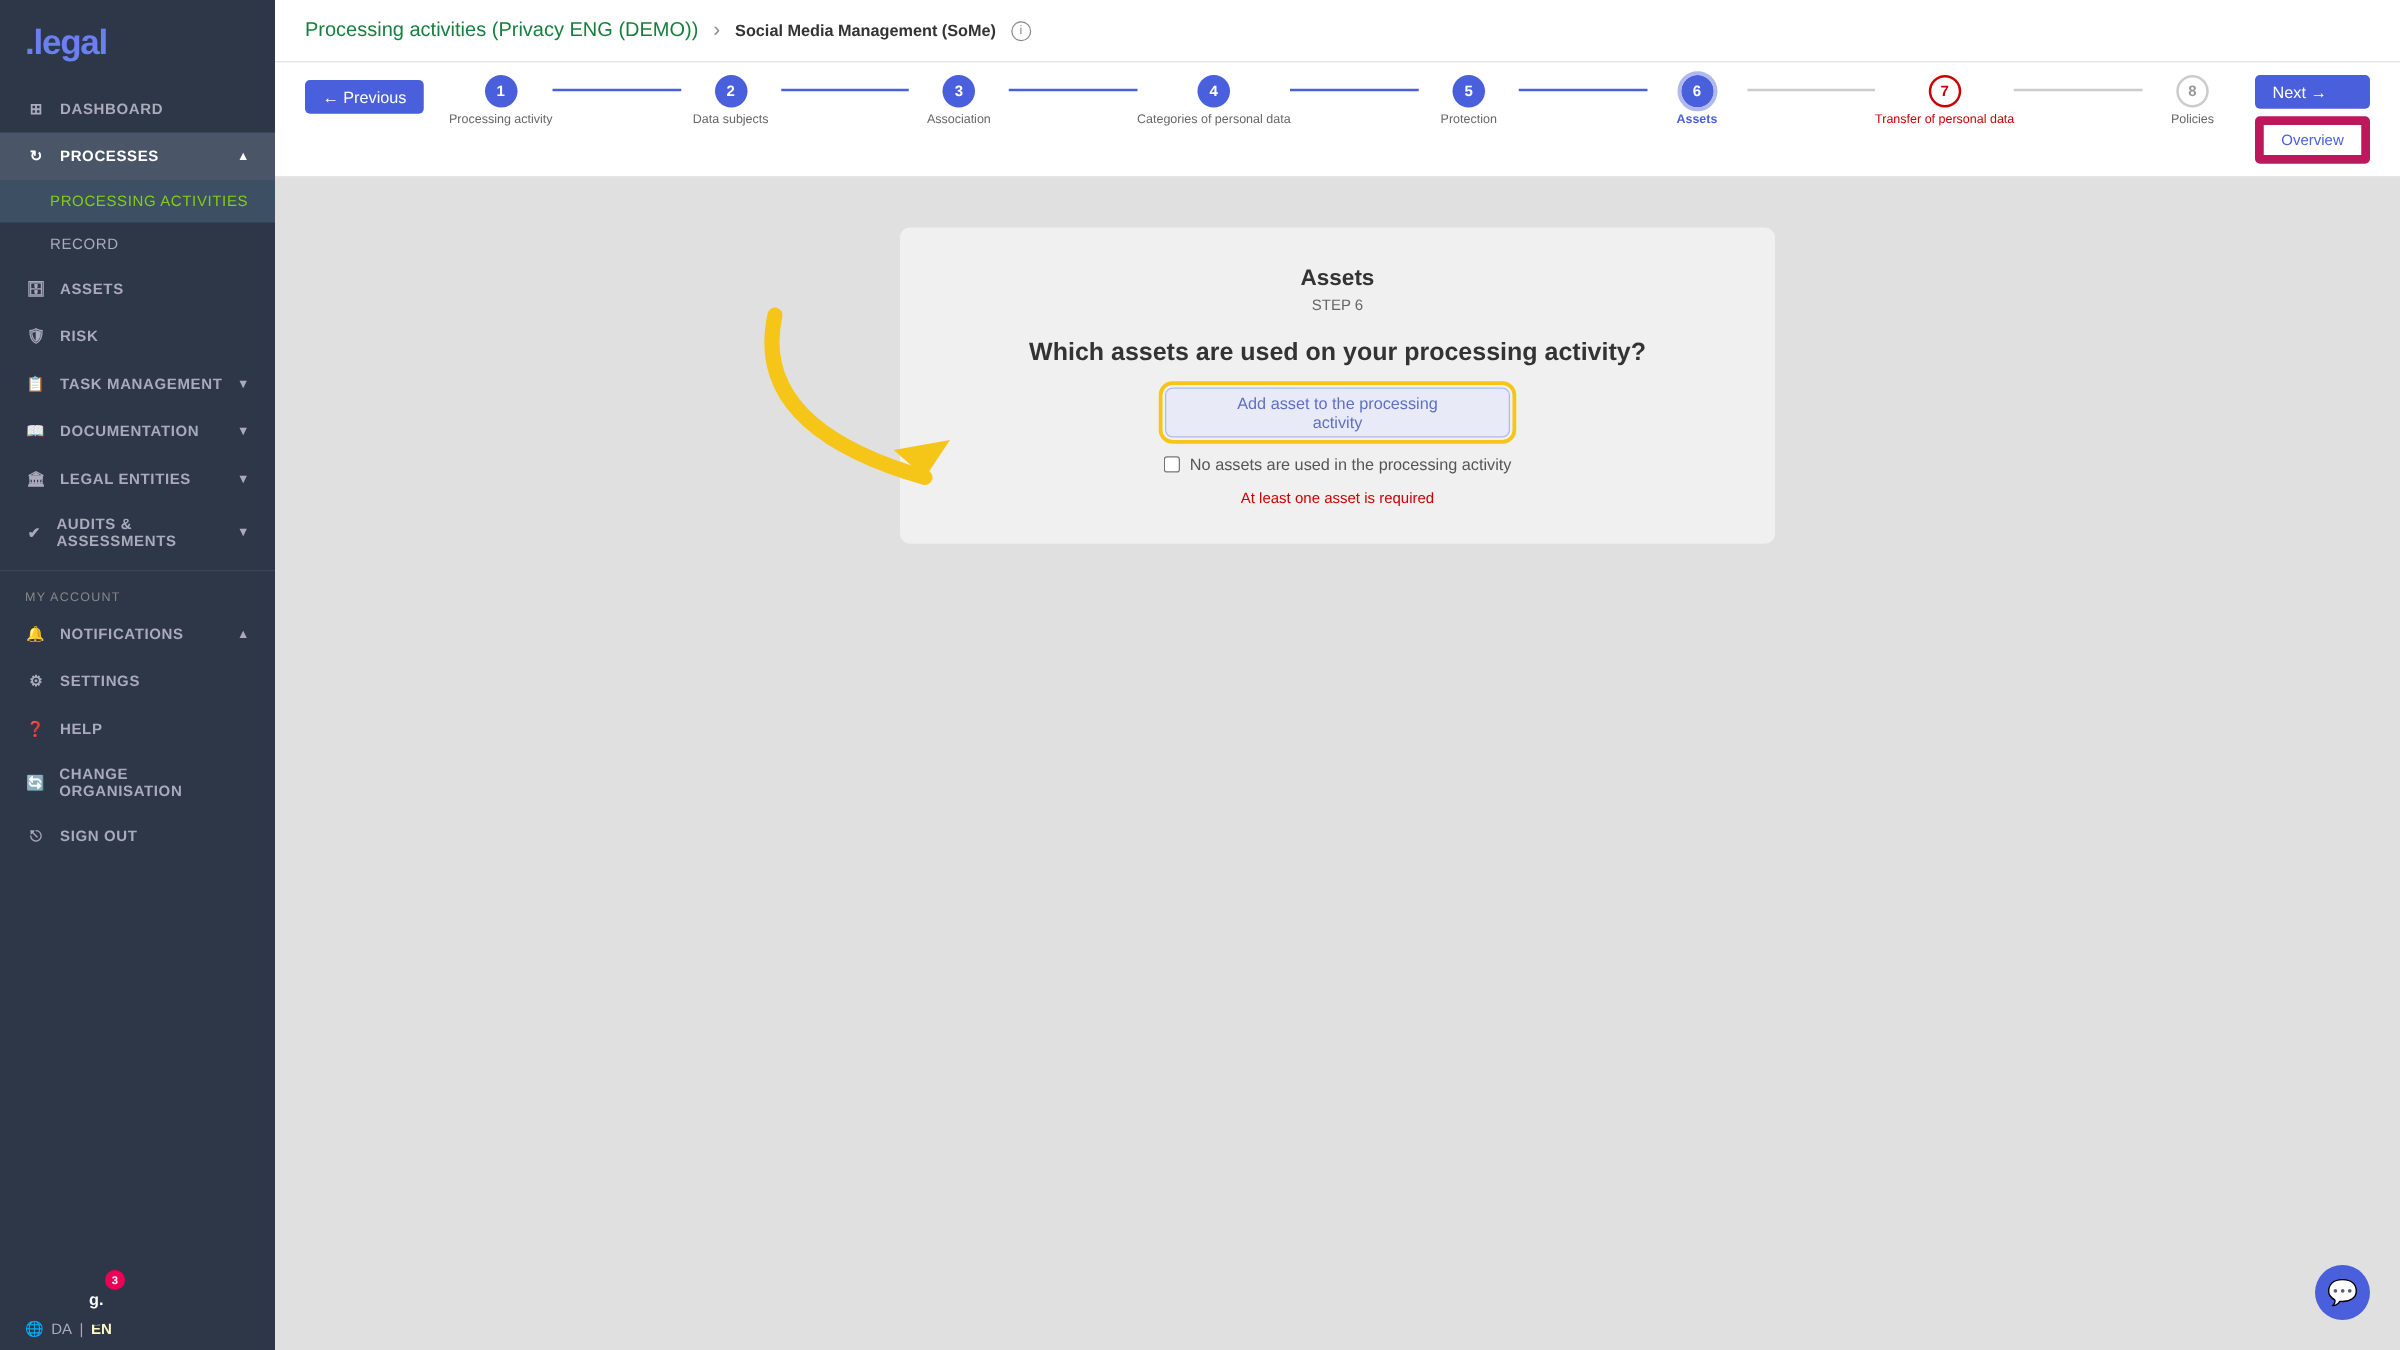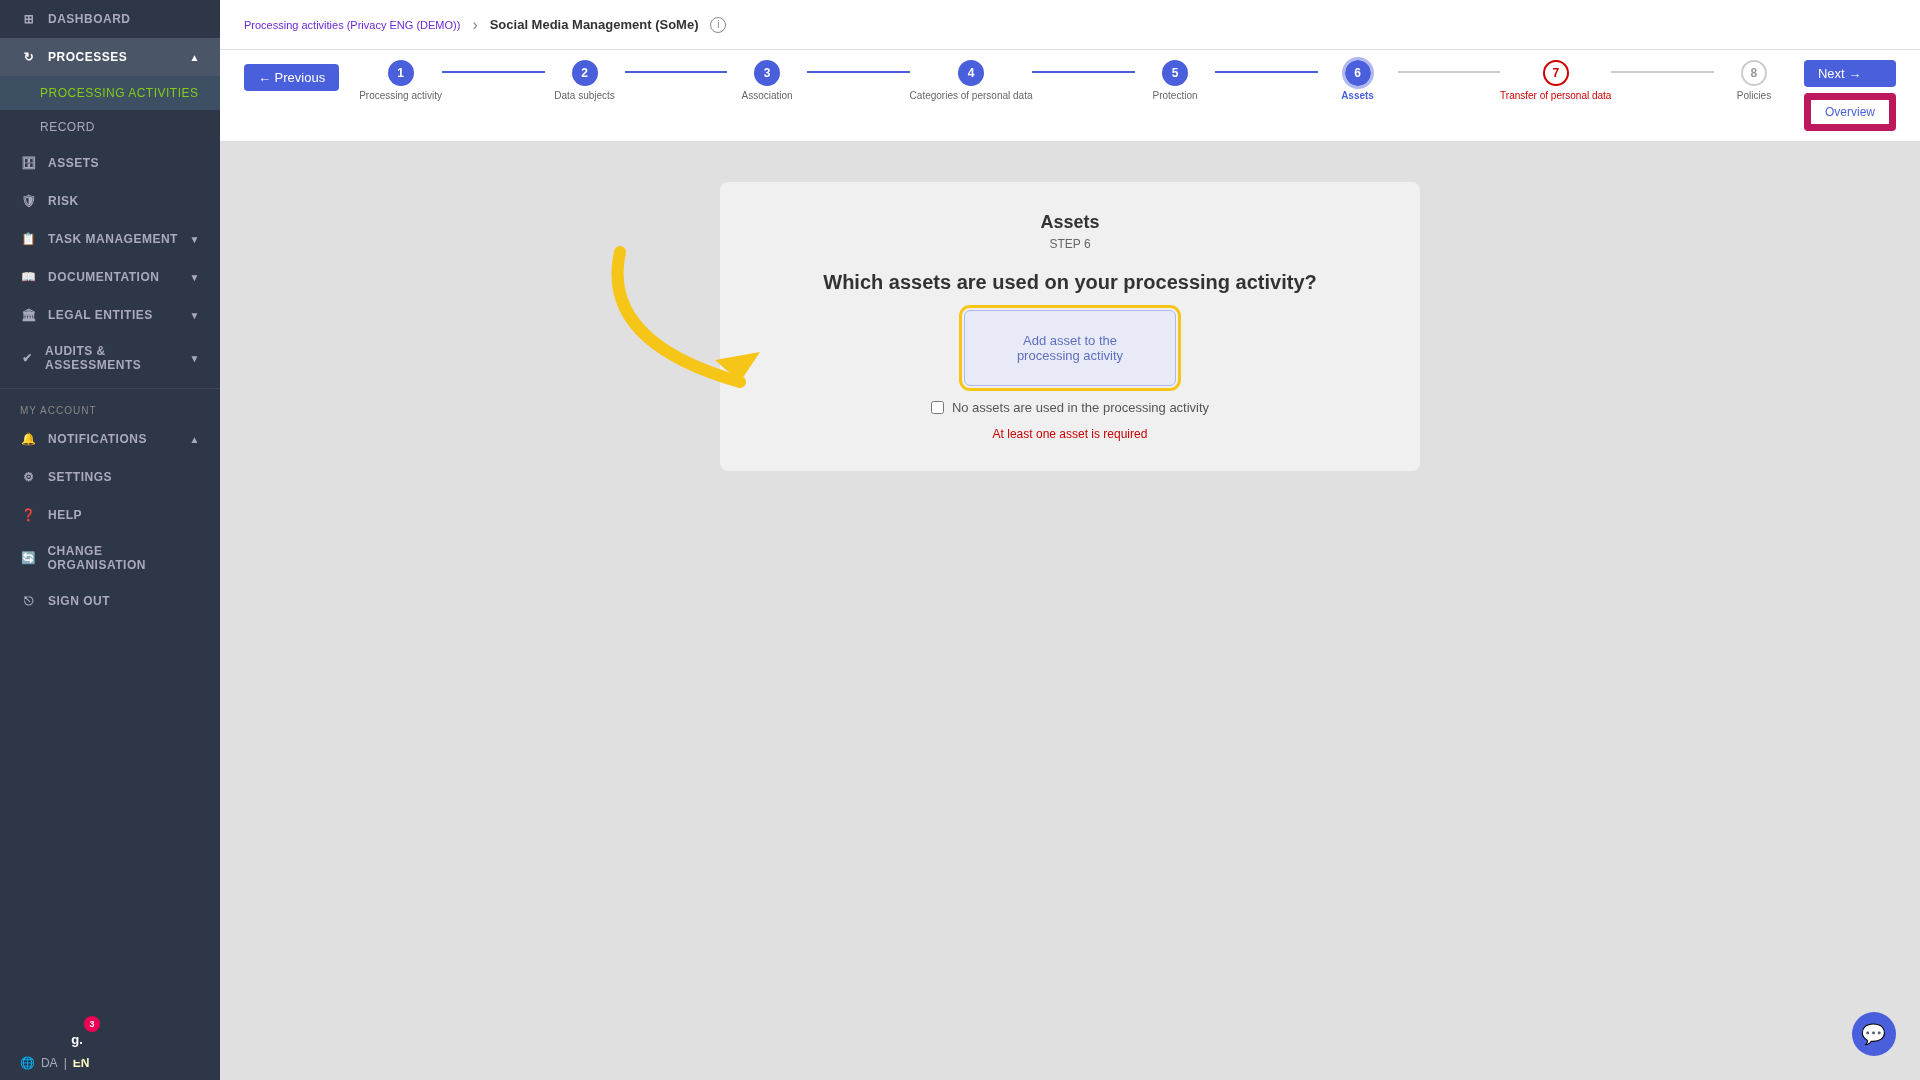--- a/index.html
+++ b/index.html
@@ -62,21 +62,21 @@
     
     .topbar {
       background: #fff;
       padding: 12px 24px;
       display: flex;
       align-items: center;
       border-bottom: 1px solid #ddd;
       gap: 8px;
       min-height: 50px;
     }
-    .breadcrumb-text { font-size: 11px; color: #6d28d9; }
+    .breadcrumb-text { font-size: 16px; color: #15803d; }
     .breadcrumb-sep { color: #888; margin: 0 4px; }
     .breadcrumb-current { font-size: 13px; color: #333; font-weight: 600; }
     .breadcrumb-info { width: 16px; height: 16px; border-radius: 50%; border: 1px solid #888; display: inline-flex; align-items: center; justify-content: center; font-size: 10px; color: #888; margin-left: 4px; }
 
     
     .wizard-bar {
       background: #fff;
       padding: 10px 24px 0 24px;
       display: flex;
       align-items: flex-start;
@@ -187,25 +187,25 @@
       align-items: center;
     }
     .assets-title { font-size: 18px; font-weight: 700; color: #333; margin-bottom: 4px; }
     .assets-step { font-size: 12px; color: #666; margin-bottom: 20px; }
     .assets-question { font-size: 20px; font-weight: 700; color: #333; margin-bottom: 16px; text-align: center; }
 
     .add-asset-btn {
       background: #e8eaf8;
       border: 1.5px solid #b0b8f0;
       border-radius: 6px;
-      padding: 22px 40px;
+      padding: 4px 40px;
       font-size: 13px;
       color: #6070c0;
       cursor: pointer;
-      width: 212px;
+      width: 276px;
       text-align: center;
       margin-bottom: 14px;
     }
     .no-assets-row {
       display: flex;
       gap: 8px;
       font-size: 13px;
       color: #555;
       margin-bottom: 8px;
     }
@@ -257,20 +257,23 @@
       color: #fff;
       display: flex;
       align-items: center;
       justify-content: center;
     }
   </style>
 </head>
 <body>
 
 <div class="sidebar">
+  <div class="sidebar-logo">
+    <span>.</span><span>legal</span>
+  </div>
 
   <div class="sidebar-item">
     <span class="sidebar-icon">⊞</span>
     <span>DASHBOARD</span>
   </div>
   <div class="sidebar-item active">
     <span class="sidebar-icon">↻</span>
     <span>PROCESSES</span>
     <span class="sidebar-chevron">▲</span>
   </div>

